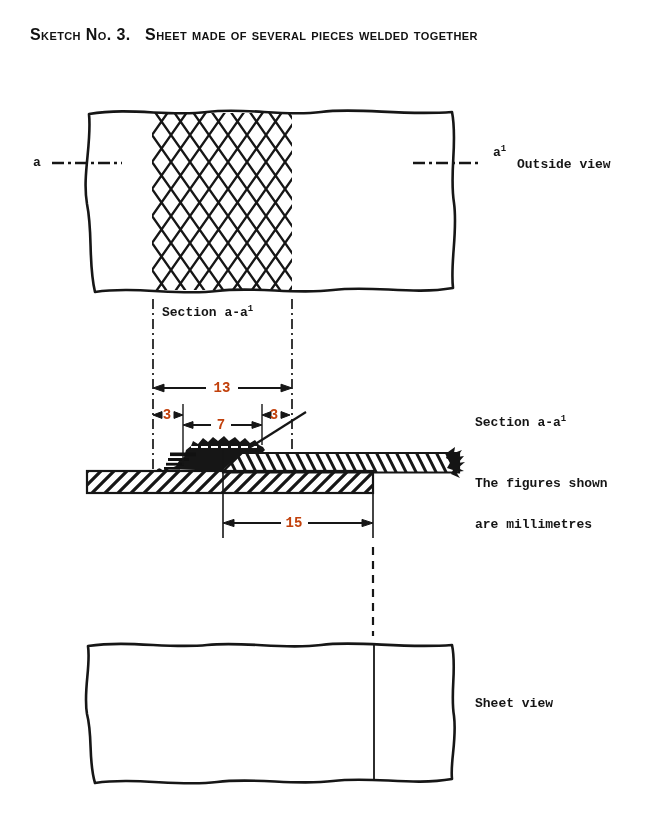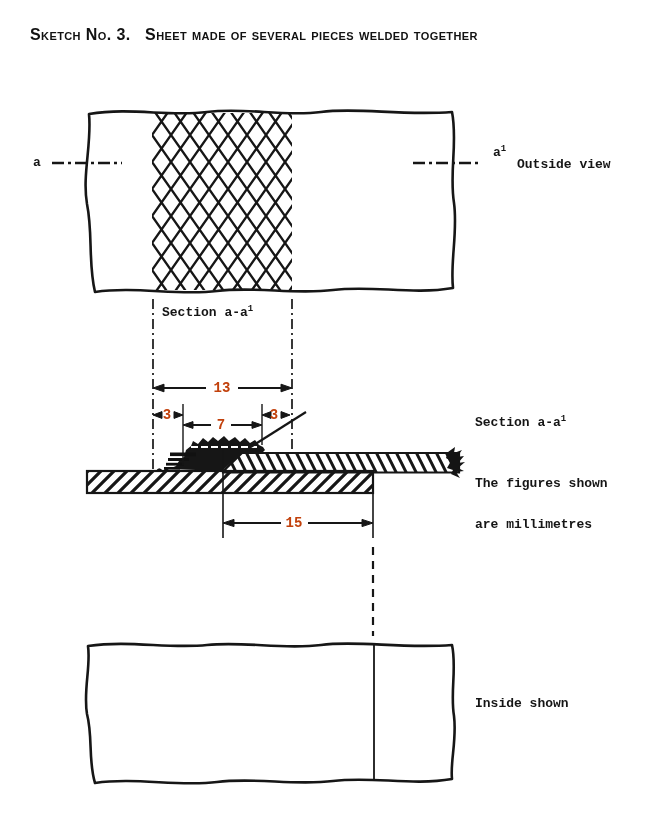--- a/index.html
+++ b/index.html
@@ -131,15 +131,15 @@
     <div>The figures shown</div>
     <div>are millimetres</div>
   </div>
 
   <div class="num" style="left:208px;top:381px;width:28px;">13</div>
   <div class="num" style="left:160px;top:408px;width:14px;">3</div>
   <div class="num" style="left:214px;top:418px;width:14px;">7</div>
   <div class="num" style="left:267px;top:408px;width:14px;">3</div>
   <div class="num" style="left:280px;top:516px;width:28px;">15</div>
 
-  <div class="lbl" style="left:475px;top:697px;">Inside shown</div>
+  <div class="lbl" style="left:475px;top:697px;">Sheet view</div>
 
 </div>
 
 </body></html>

